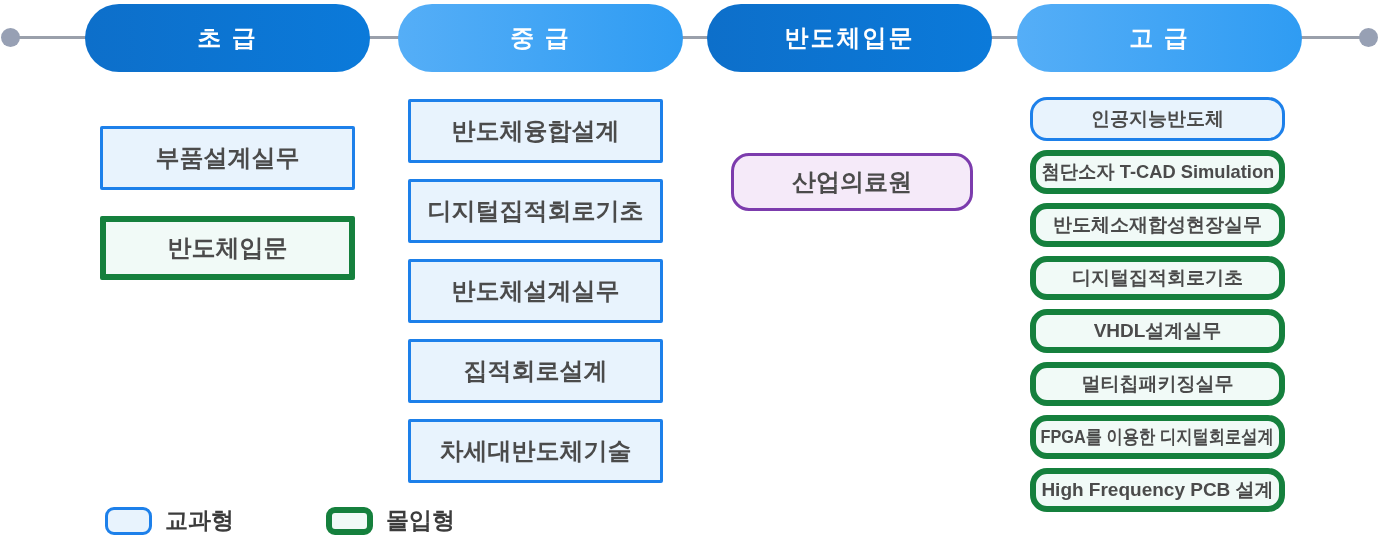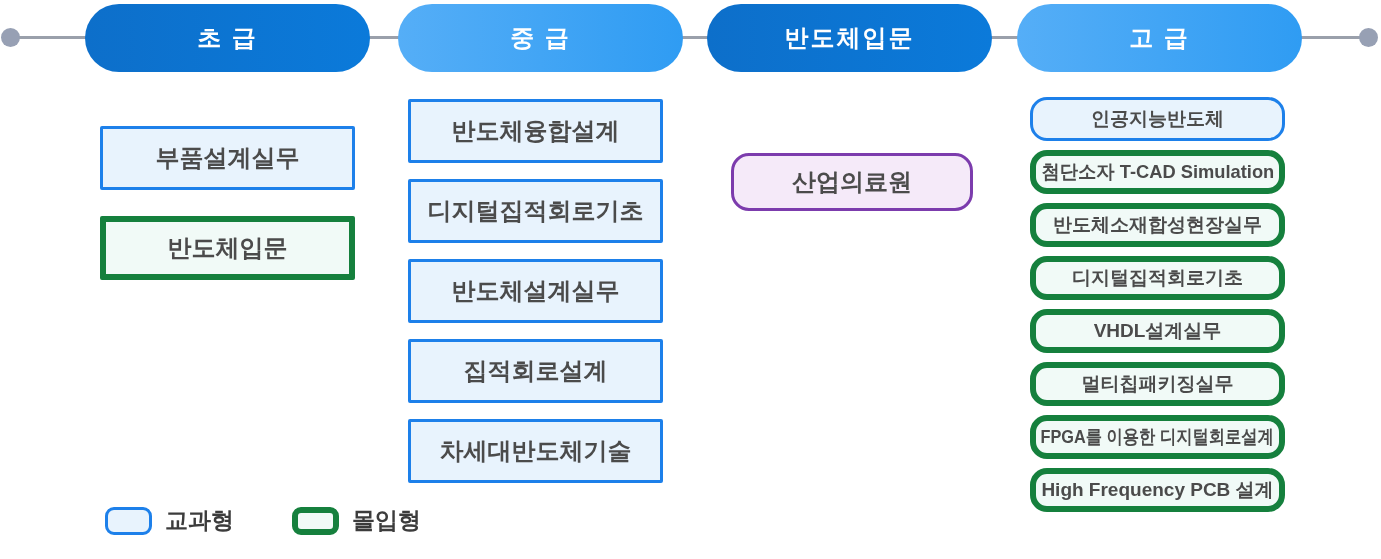--- a/index.html
+++ b/index.html
@@ -39,21 +39,21 @@
     font-weight:bold; color:#4b4b4b; overflow:hidden;
   }
   .box-lg { height:64px; border-radius:2px; font-size:24px; }
   .box-xl { height:58px; border-radius:18px; font-size:24px; }
   .box-sm { height:44px; border-radius:17px; font-size:19px; }
   .cat-blue   { border:3px solid #1d80ea; background:#e8f3fd; }
   .cat-teal   { border:6px solid #15803d; background:#f1faf7; }
   .cat-purple { border:3px solid #7c3cad; background:#f5eaf9; }
   .box-label { display:inline-block; white-space:nowrap; }
   
-  .legend { position:absolute; left:105px; top:505px; display:flex; gap:58px; align-items:center; }
+  .legend { position:absolute; left:105px; top:505px; display:flex; gap:92px; align-items:center; }
   .legend-item { display:flex; align-items:center; gap:13px; }
   .legend-swatch { width:47px; height:28px; border-radius:9px; }
   .legend-label { font-size:23px; font-weight:bold; color:#3c3c3c; }
 </style>
 </head>
 <body>
 
 <div class="canvas">
 
   <div class="track"></div>

